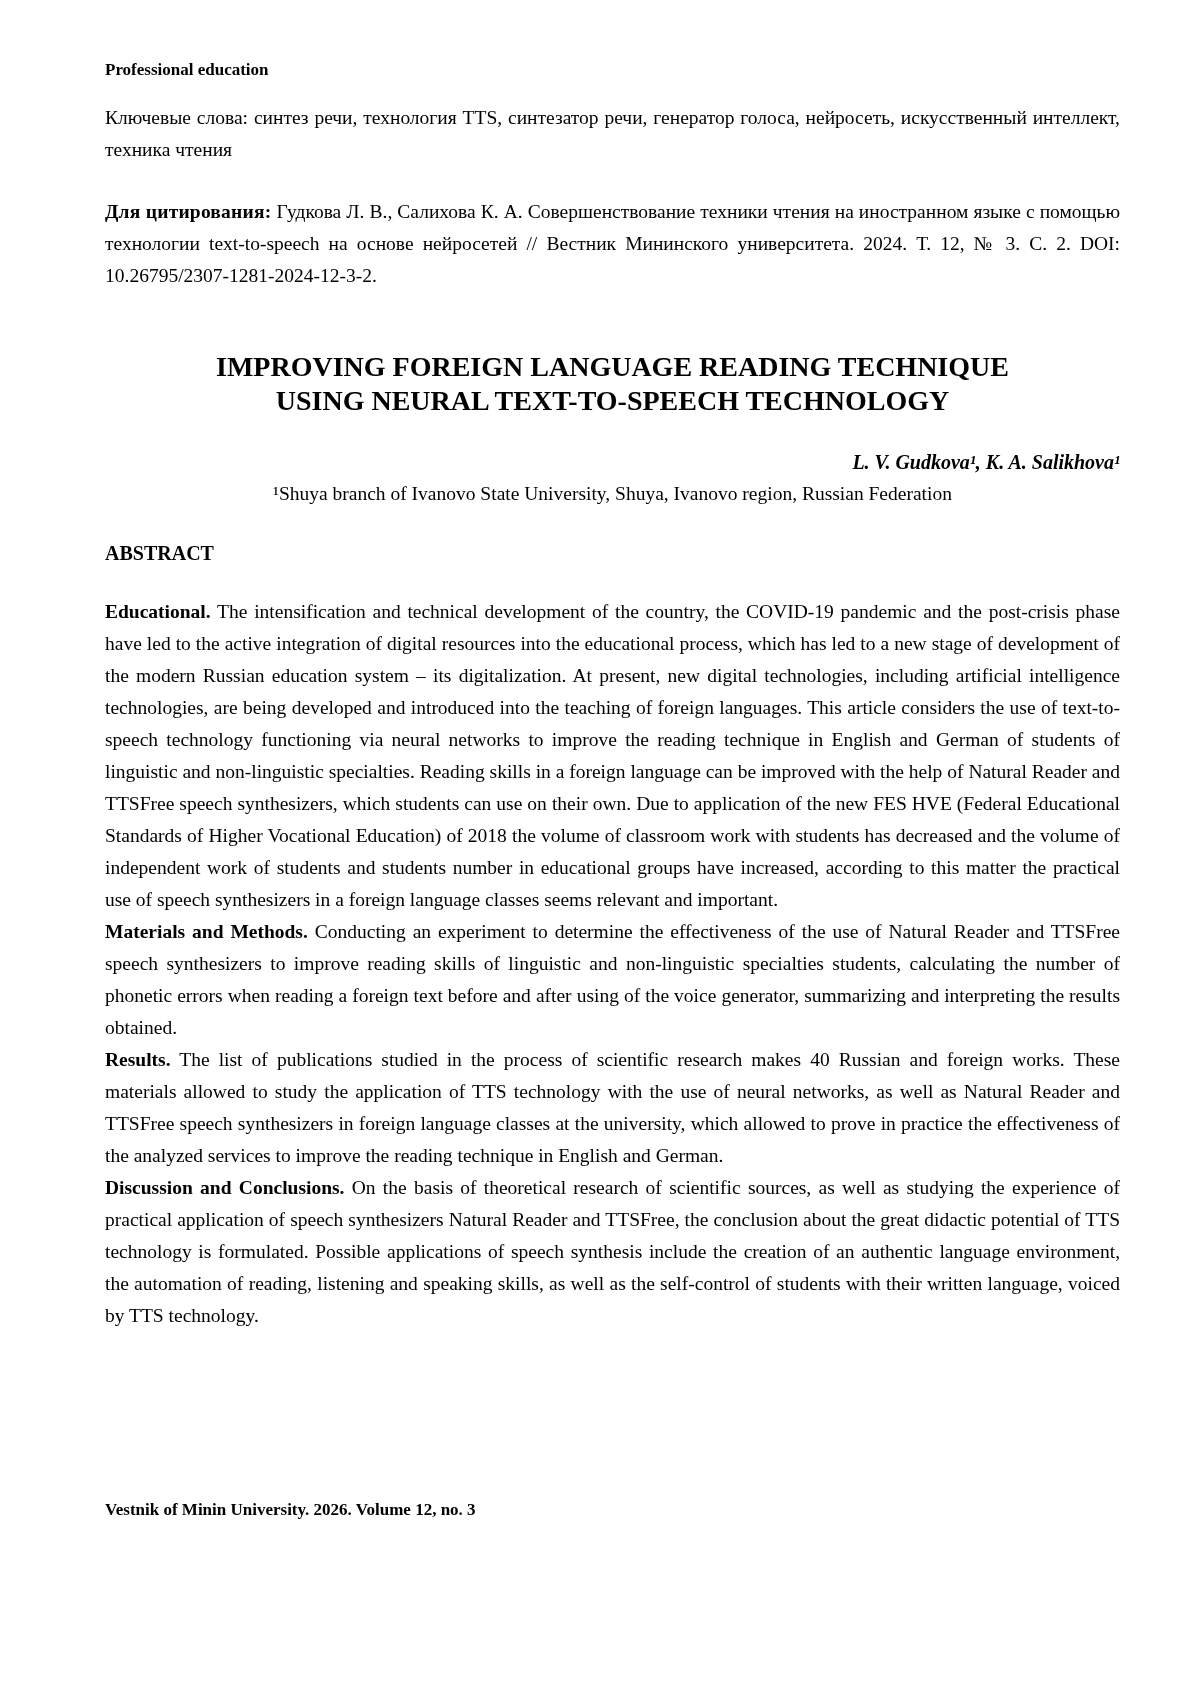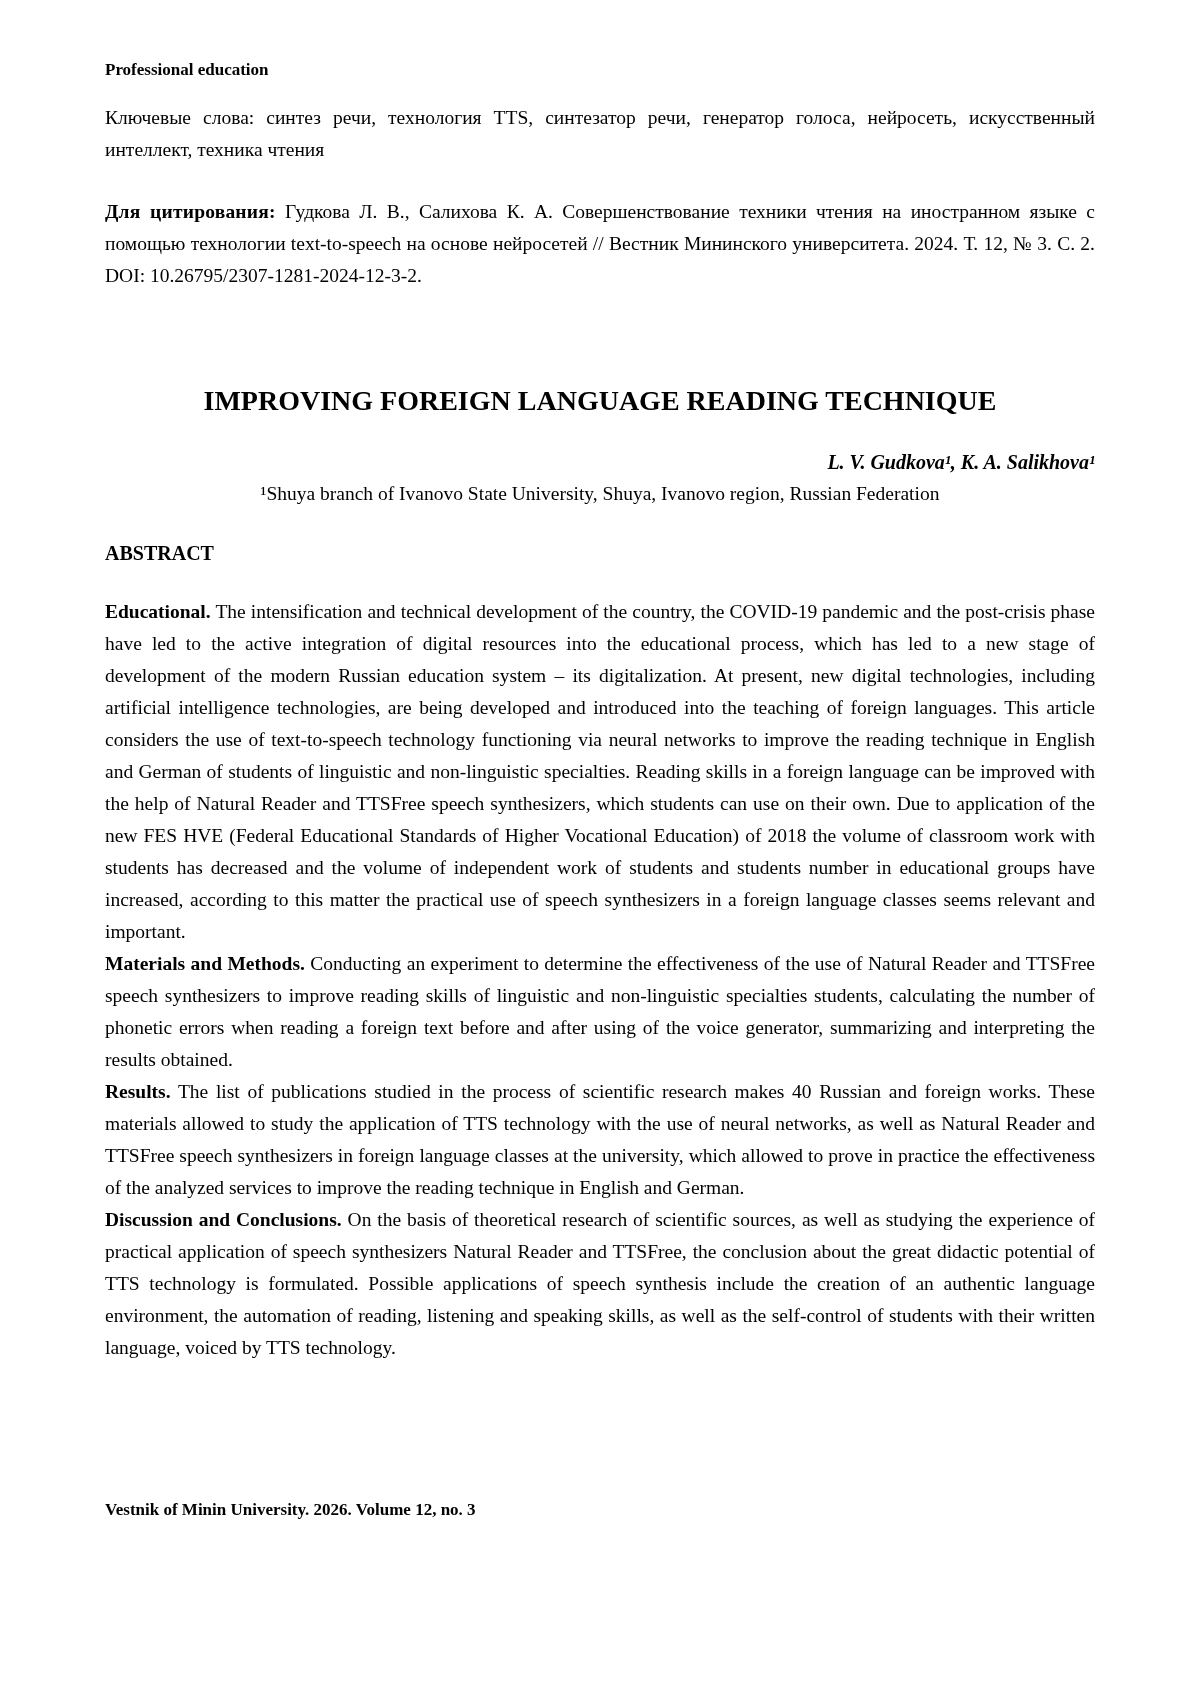--- a/index.html
+++ b/index.html
@@ -6,39 +6,39 @@
   html, body { background: #ffffff; }
   body {
     width: 1200px;
     height: 1697px;
     position: relative;
     overflow: hidden;
     font-family: "Liberation Serif", "DejaVu Serif", serif;
     color: #000000;
   }
   .page {
-    padding: 60px 105px 0 105px;
+    padding: 60px 80px 0 105px;
     width: 1200px;
     height: 1697px;
     position: relative;
   }
   .running-header {
     font-size: 17px;
     font-weight: bold;
     margin-bottom: 22px;
   }
   .para {
     font-size: 19.5px;
     line-height: 32px;
     text-align: justify;
   }
   .italic { }
   .bold { font-weight: bold; }
   .keywords { margin-bottom: 30px; }
-  .citation { margin-bottom: 92px; }
+  .citation { margin-bottom: 58px; }
   .citation .bold { letter-spacing: 0.2px; }
   .title {
     text-align: center;
     font-weight: bold;
     font-size: 28px;
     line-height: 34px;
     margin-bottom: 28px;
   }
   .authors {
     text-align: right;
@@ -80,20 +80,21 @@
     <span>синтез речи, технология TTS, синтезатор речи, генератор голоса, нейросеть, искусственный интеллект, техника чтения</span>
   </p>
 
   <p class="para citation">
     <span class="bold">Для цитирования:</span>
     <span>Гудкова Л. В., Салихова К. А. Совершенствование техники чтения на иностранном языке с помощью технологии text-to-speech на основе нейросетей // Вестник Мининского университета. 2024. Т. 12, № 3. С. 2. DOI: 10.26795/2307-1281-2024-12-3-2.</span>
   </p>
 
   <div class="title">
     <div>IMPROVING FOREIGN LANGUAGE READING TECHNIQUE</div>
+    <div>USING NEURAL TEXT-TO-SPEECH TECHNOLOGY</div>
   </div>
 
   <div class="authors">L. V. Gudkova¹, K. A. Salikhova¹</div>
 
   <div class="affiliation">¹Shuya branch of Ivanovo State University, Shuya, Ivanovo region, Russian Federation</div>
 
   <div class="abstract-heading">ABSTRACT</div>
 
   <p class="para section">
     <span class="bold">Educational.</span>

